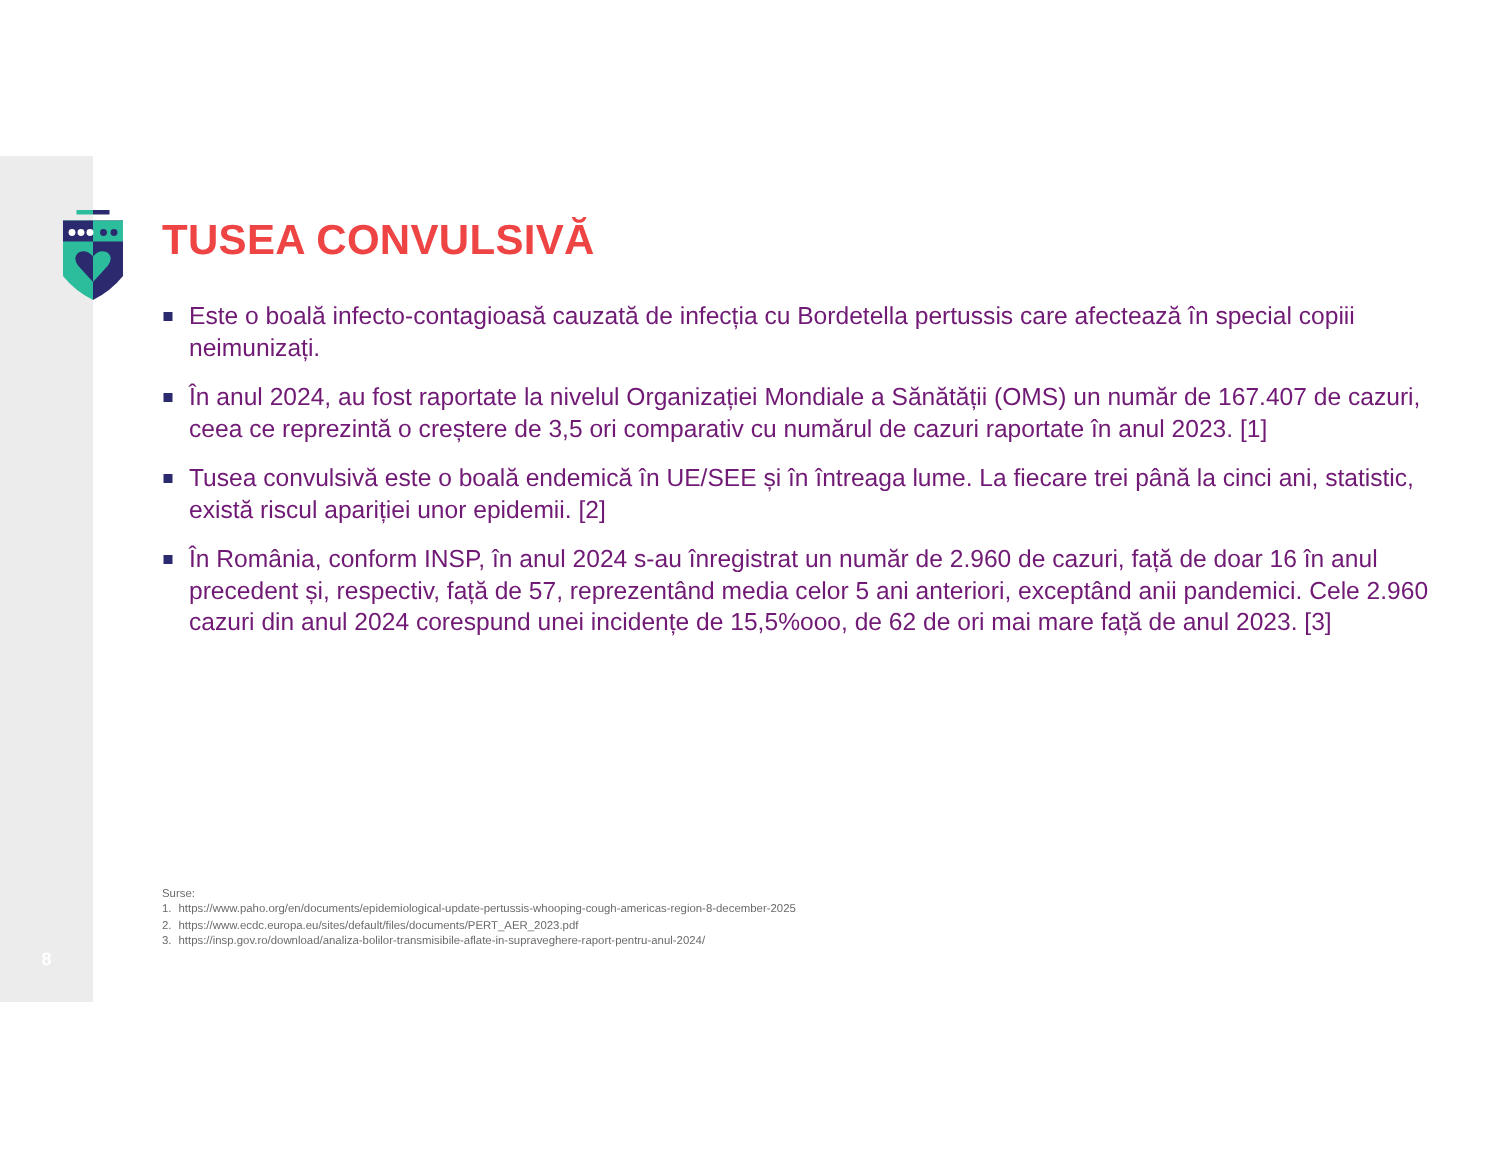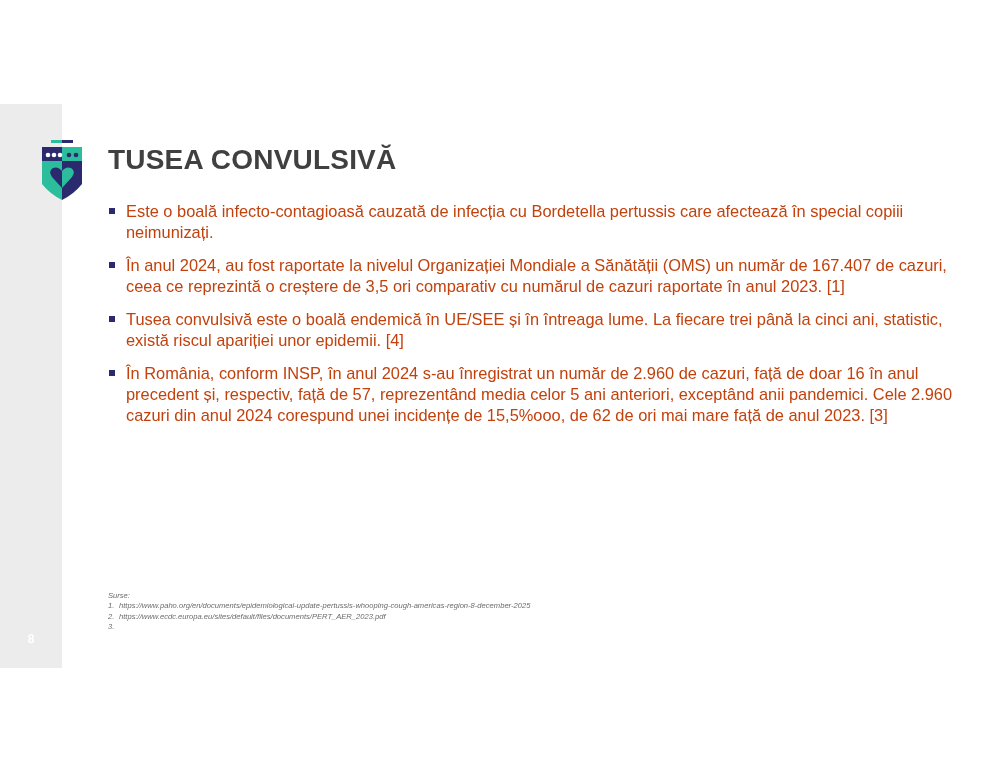--- a/index.html
+++ b/index.html
@@ -14,37 +14,37 @@
   }
   .page-num {
     position: absolute; left: 0; top: 632px; width: 62px; text-align: center;
     color: #ffffff; font-size: 12px; font-weight: bold;
   }
   .logo {
     position: absolute; left: 40px; top: 140px; width: 44px; height: 62px;
   }
   .title {
     position: absolute; left: 108px; top: 144px;
-    font-size: 28px; font-weight: bold; color: #404040; letter-spacing: 0.2px;
+    font-size: 28px; font-weight: bold; color: #ef4444; letter-spacing: 0.2px;
     margin: 0;
   }
   .bullets {
     position: absolute; left: 106px; top: 201px; width: 860px;
     margin: 0; padding: 0; list-style: none;
   }
   .bullets li {
     position: relative; padding-left: 20px;
-    font-size: 16.4px; line-height: 21px; color: #c2410c;
+    font-size: 16.4px; line-height: 21px; color: #701a75;
     margin-bottom: 12px;
   }
   .bullets li .bullet {
     position: absolute; left: 3px; top: 7px; width: 6px; height: 6px; background: #2b2a6e;
   }
   .sources {
-    position: absolute; left: 108px; top: 591px; font-size: 7.6px; color: #6b6b6b; line-height: 10.3px; font-style: italic;
+    position: absolute; left: 108px; top: 591px; font-size: 7.6px; color: #6b6b6b; line-height: 10.3px;
   }
   .sources .src-item { display: flex; }
   .sources .src-num { width: 11px; }
 </style>
 </head>
 <body>
 
 <div class="side-band"></div>
 <div class="page-num">8</div>
 
@@ -64,30 +64,31 @@
     <path d="M22 48 L12 37 Q8 31 13 28 Q18 26 22 31 Z" fill="#2b2a6e"></path>
     <path d="M22 48 L32 37 Q36 31 31 28 Q26 26 22 31 Z" fill="#2bbd9c"></path>
   </svg>
 </div>
 
 <h1 class="title">TUSEA CONVULSIVĂ</h1>
 
 <ul class="bullets">
   <li><span class="bullet"></span><span>Este o boală infecto-contagioasă cauzată de infecția cu Bordetella pertussis care afectează în special copiii neimunizați.</span></li>
   <li><span class="bullet"></span><span>În anul 2024, au fost raportate la nivelul Organizației Mondiale a Sănătății (OMS) un număr de 167.407 de cazuri, ceea ce reprezintă o creștere de 3,5 ori comparativ cu numărul de cazuri raportate în anul 2023. [1]</span></li>
-  <li><span class="bullet"></span><span>Tusea convulsivă este o boală endemică în UE/SEE și în întreaga lume. La fiecare trei până la cinci ani, statistic, există riscul apariției unor epidemii. [4]</span></li>
+  <li><span class="bullet"></span><span>Tusea convulsivă este o boală endemică în UE/SEE și în întreaga lume. La fiecare trei până la cinci ani, statistic, există riscul apariției unor epidemii. [2]</span></li>
   <li><span class="bullet"></span><span>În România, conform INSP, în anul 2024 s-au înregistrat un număr de 2.960 de cazuri, față de doar 16 în anul precedent și, respectiv, față de 57, reprezentând media celor 5 ani anteriori, exceptând anii pandemici. Cele 2.960 cazuri din anul 2024 corespund unei incidențe de 15,5%ooo, de 62 de ori mai mare față de anul 2023. [3]</span></li>
 </ul>
 
 <div class="sources">
   <div>Surse:</div>
   <div class="src-item">
       <span class="src-num">1.</span>
       <span>https://www.paho.org/en/documents/epidemiological-update-pertussis-whooping-cough-americas-region-8-december-2025</span>
     </div>
   <div class="src-item">
       <span class="src-num">2.</span>
       <span>https://www.ecdc.europa.eu/sites/default/files/documents/PERT_AER_2023.pdf</span>
     </div>
   <div class="src-item">
       <span class="src-num">3.</span>
+      <span>https://insp.gov.ro/download/analiza-bolilor-transmisibile-aflate-in-supraveghere-raport-pentru-anul-2024/</span>
     </div>
 </div>
 
 </body></html>

